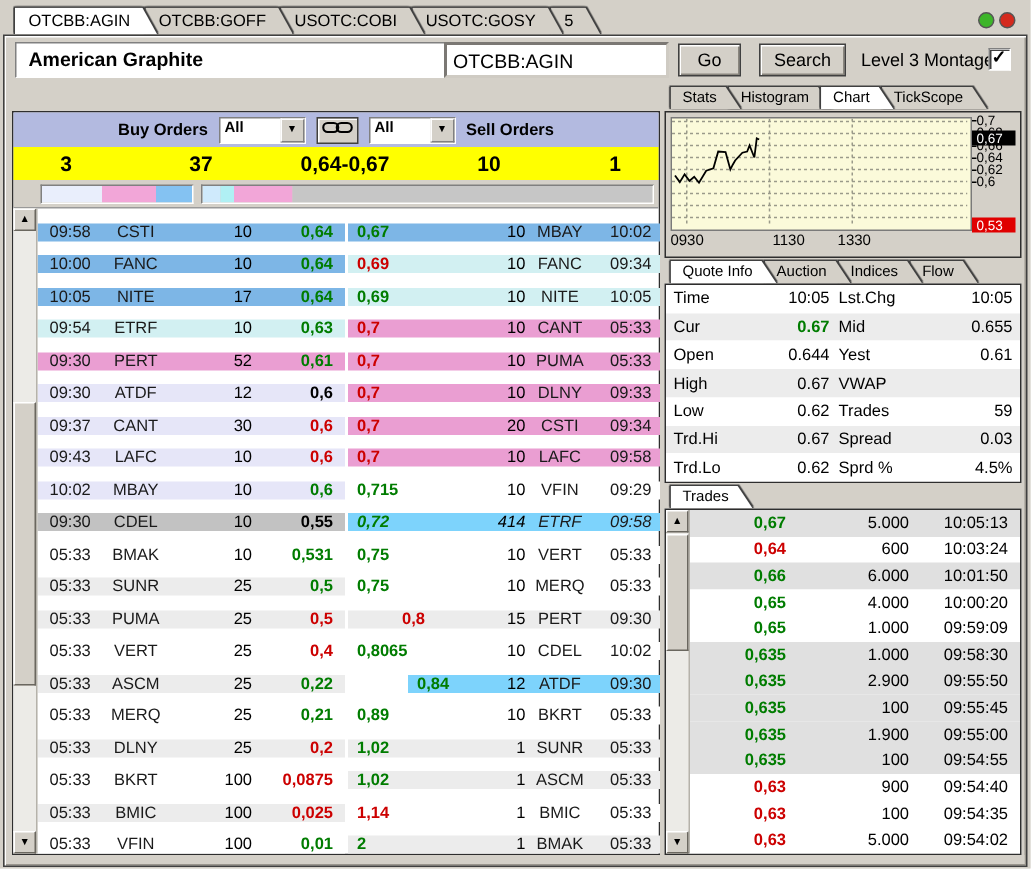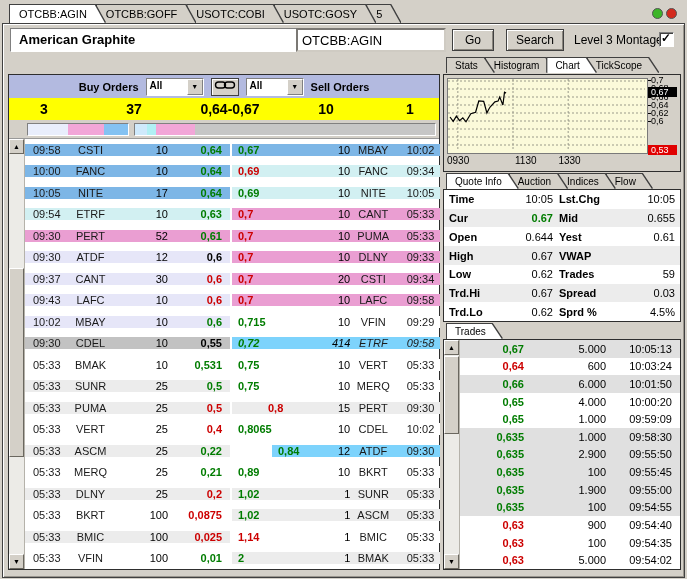--- a/index.html
+++ b/index.html
@@ -43,21 +43,21 @@
   .segbar{height:11px;border:1px solid;border-color:#808080 #fff #fff #808080;display:flex;overflow:hidden;background:#d4d0c8;}
   #depth-buy{width:100px;}
   #depth-sell{flex:1;}
   .bookarea{flex:1;display:flex;background:#fff;border-top:1px solid #999;}
   .vscroll{width:15px;background:#ecebe7;position:relative;border-right:1px solid #b5b2aa;flex:none;}
   .sbbtn{position:absolute;left:0;width:15px;height:15px;background:#d4d0c8;border:1px solid;border-color:#fff #6a675f #6a675f #fff;font-size:7px;text-align:center;line-height:13px;color:#000;cursor:pointer;box-sizing:border-box;}
   .sbup{top:0;} .sbdn{bottom:0;}
   .sbup::before{content:"▲";} .sbdn::before{content:"▼";}
   .sbthumb{position:absolute;left:0;width:15px;background:#d4d0c8;border:1px solid;border-color:#fff #6a675f #6a675f #fff;box-sizing:border-box;cursor:grab;}
   .bookrows{flex:1;display:flex;flex-direction:column;}
-  .brow{flex:1;display:flex;font-size:11px;align-items:center;}
+  .brow{flex:1;display:flex;font-size:11px;align-items:flex-end;}
   .bhalf{width:205px;display:grid;grid-template-columns:40px 1fr 52px 62px;align-items:center;margin-right:2px;}
   .ahalf{flex:1;display:grid;grid-template-columns:66px 1fr 46px 44px;align-items:center;}
   .bhalf .t{padding-left:8px;color:#1a1a1a;}
   .bhalf .m{text-align:center;color:#1a1a1a;}
   .bhalf .s{text-align:right;}
   .bhalf .p{text-align:right;font-weight:bold;padding-right:8px;}
   .ahalf .p{text-align:left;font-weight:bold;padding-left:6px;}
   .ahalf .s{text-align:right;}
   .ahalf .m{text-align:center;color:#1a1a1a;}
   .ahalf .t{text-align:right;padding-right:6px;color:#1a1a1a;}
@@ -68,21 +68,21 @@
   .yaxis{position:absolute;left:204px;top:3px;width:29px;height:76px;font-size:9px;}
   .ylab{position:absolute;left:3px;white-space:nowrap;color:#000;}
   .ylab::before{content:"";position:absolute;left:-3px;top:5px;width:3px;height:1px;background:#000;}
   .ylab.boxed{left:0;right:0;padding:0 0 0 3px;color:#fff;}
   .ylab.boxed::before{display:none;}
   .xaxis{position:absolute;left:3px;top:79px;width:199px;height:14px;font-size:10px;}
   .xlab{position:absolute;top:1px;}
 
   .quotebox{position:absolute;left:443px;top:189px;width:236px;height:131px;border:1px solid #2e2e2e;background:#fff;display:flex;flex-direction:column;}
   .qrow{flex:1;display:grid;grid-template-columns:52px 58px 62px 1fr;align-items:center;font-size:11px;padding:0 5px;}
-  .qrow .l{font-weight:bold;}
+  .qrow .l{font-weight:normal;}
   .qrow .v{text-align:right;padding-right:6px;}
   .qrow .v2{text-align:right;}
 
   .tradesbox{position:absolute;left:443px;top:339px;width:236px;height:229px;border:1px solid #2e2e2e;background:#fff;display:flex;}
   .traderows{flex:1;display:flex;flex-direction:column;}
   .trow{flex:1;display:grid;grid-template-columns:64px 1fr 74px;align-items:center;font-size:11px;}
   .trow .p{text-align:right;font-weight:bold;}
   .trow .s{text-align:right;}
   .trow .t{text-align:right;padding-right:8px;}
 

